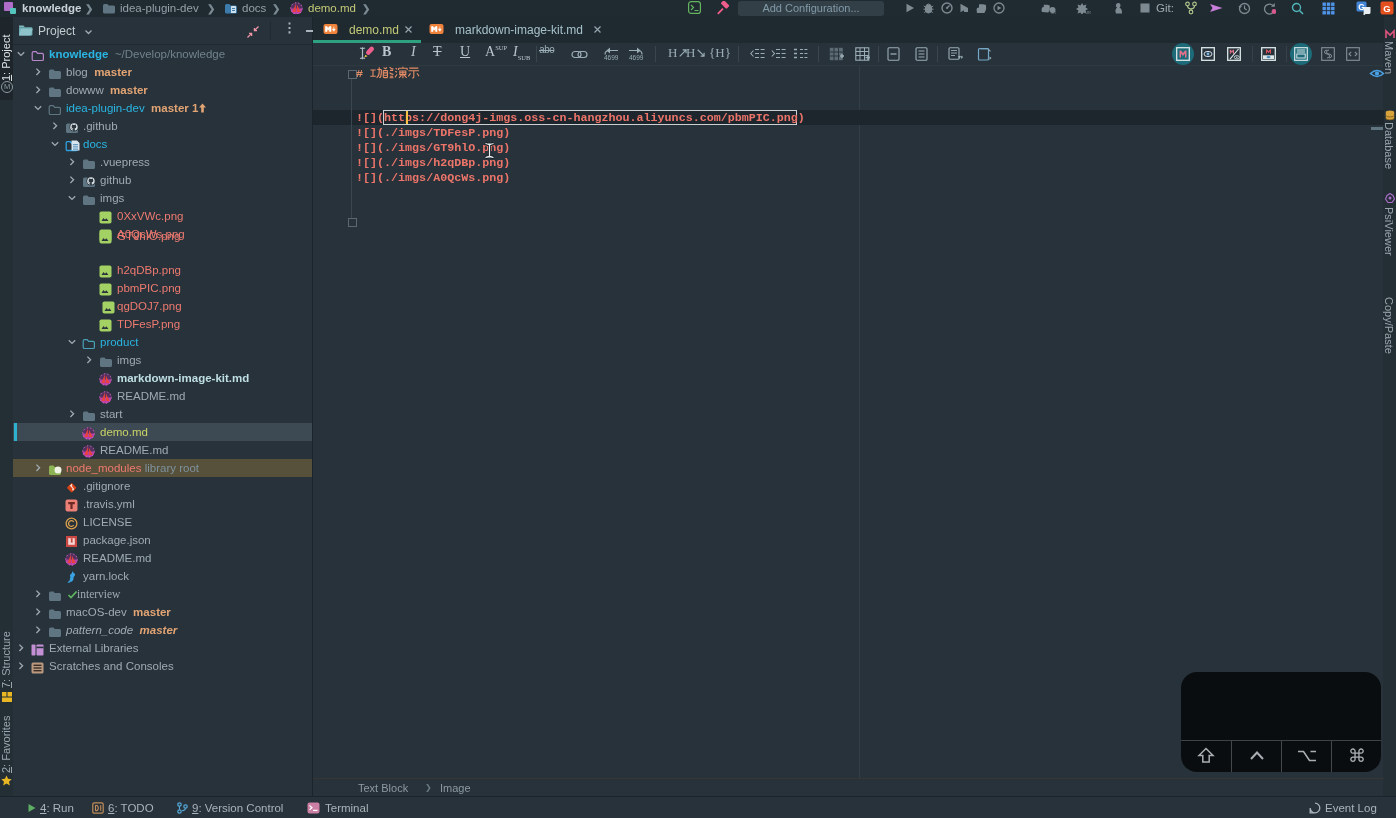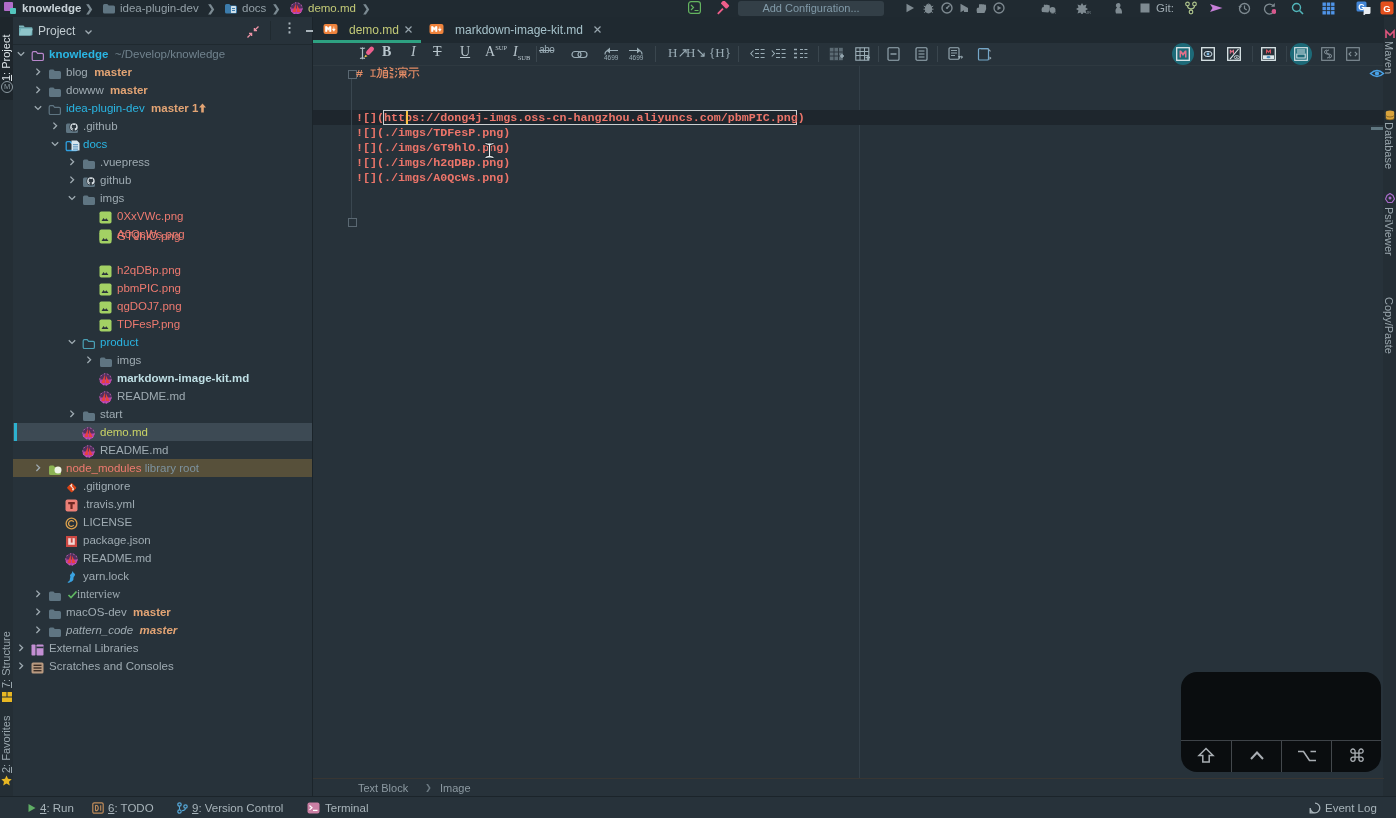--- a/index.html
+++ b/index.html
@@ -349,21 +349,21 @@
             </svg></span>
           <span class="nm" style="left:104px"><span class="salmon">h2qDBp.png</span></span>
         </div>
 <div class="trow" style="top:262px;">
           <span style="position:absolute;left:86px;top:3px;width:18px;height:13px"><svg width="13" height="13" style="margin-top:-1px">
               <rect x="0.5" y="0.5" width="12" height="12" rx="1.8" fill="#a3d164"></rect>
               <path d="M2.5 10 L4.5 7 L6 8.7 L7.3 7.3 L9.5 10z" fill="#2b333c"></path>
             </svg></span>
           <span class="nm" style="left:104px"><span class="salmon">pbmPIC.png</span></span>
         </div>
-<div class="trow" style="top:280px;">
+<div class="trow" style="top:280px;text-align:center;">
           <span style="position:absolute;left:86px;top:3px;width:18px;height:13px"><svg width="13" height="13" style="margin-top:-1px">
               <rect x="0.5" y="0.5" width="12" height="12" rx="1.8" fill="#a3d164"></rect>
               <path d="M2.5 10 L4.5 7 L6 8.7 L7.3 7.3 L9.5 10z" fill="#2b333c"></path>
             </svg></span>
           <span class="nm" style="left:104px"><span class="salmon">qgDOJ7.png</span></span>
         </div>
 <div class="trow" style="top:298px;">
           <span style="position:absolute;left:86px;top:3px;width:18px;height:13px"><svg width="13" height="13" style="margin-top:-1px">
               <rect x="0.5" y="0.5" width="12" height="12" rx="1.8" fill="#a3d164"></rect>
               <path d="M2.5 10 L4.5 7 L6 8.7 L7.3 7.3 L9.5 10z" fill="#2b333c"></path>

